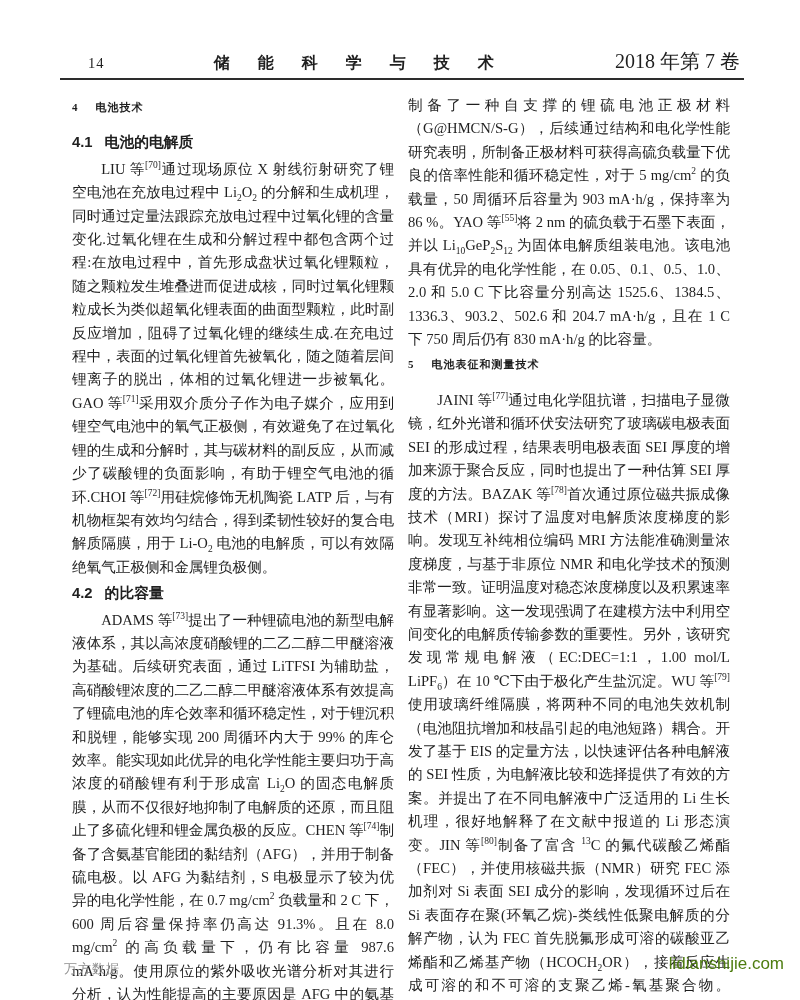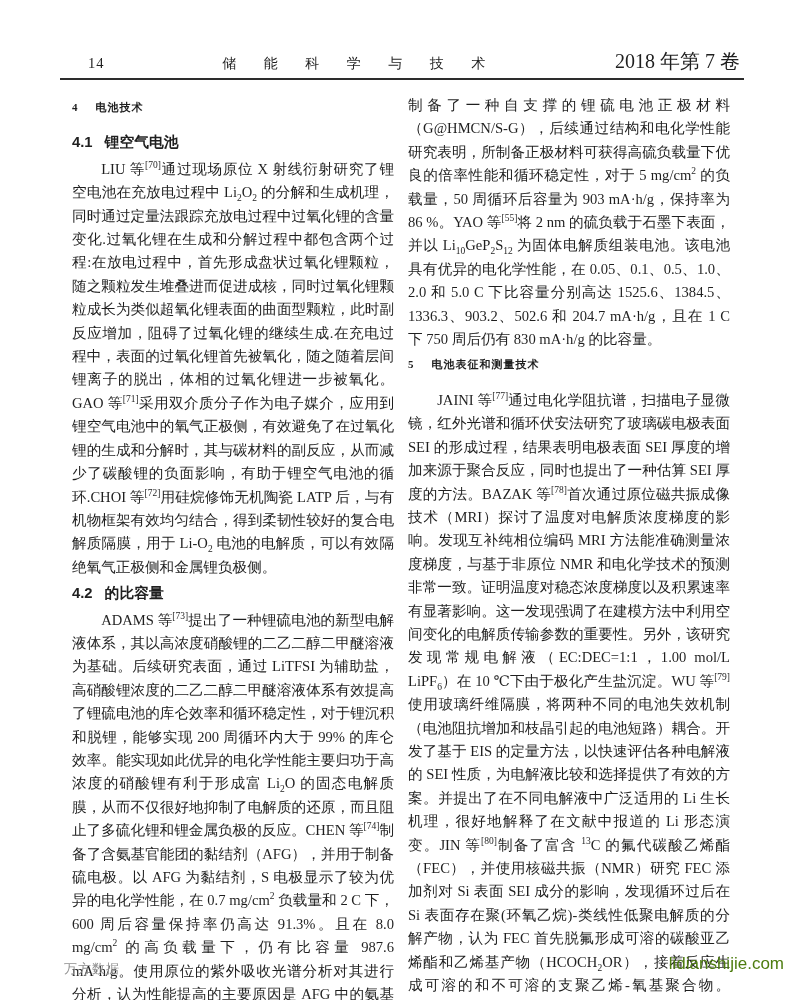--- a/index.html
+++ b/index.html
@@ -12,21 +12,21 @@
   }
   .page { position:relative; width:800px; height:1000px; overflow:hidden; background:#fff; }
 
   
   .header {
     position:absolute; top:48px; left:88px; right:60px;
     display:flex; justify-content:space-between; align-items:baseline;
     font-size:15px;
   }
   .pagenum { font-size:14.5px; letter-spacing:1px; }
-  .journal { font-weight:normal; letter-spacing:12px; font-size:14px; }
+  .journal { font-weight:bold; letter-spacing:12px; font-size:16px; }
   .issue { font-size:20px; }
   .rule {
     position:absolute; top:78px; left:60px; right:56px;
     border-top:2.6px solid #2d2d2d;
   }
 
   
   .columns {
     position:absolute; top:94px; left:72px;
     display:flex; gap:14px;
@@ -73,21 +73,21 @@
   <div class="header">
     <span class="pagenum">14</span>
     <span class="journal">储 能 科 学 与 技 术</span>
     <span class="issue">2018 年第 7 卷</span>
   </div>
   <div class="rule"></div>
 
   <div class="columns">
     <div class="col" id="col-left">
         <div class="sec-h2"><span class="sec-num">4</span><span>电池技术</span></div>
-        <div class="sec-h3"><span class="sec-num">4.1</span><span>锂空气电池</span></div>
+        <div class="sec-h3"><span class="sec-num">4.1</span><span>电池的电解质</span></div>
         <p class="indent">LIU 等<sup>[70]</sup>通过现场原位 X 射线衍射研究了锂空电池在充放电过程中 Li<sub>2</sub>O<sub>2</sub> 的分解和生成机理，同时通过定量法跟踪充放电过程中过氧化锂的含量变化.过氧化锂在生成和分解过程中都包含两个过程:在放电过程中，首先形成盘状过氧化锂颗粒，随之颗粒发生堆叠进而促进成核，同时过氧化锂颗粒成长为类似超氧化锂表面的曲面型颗粒，此时副反应增加，阻碍了过氧化锂的继续生成.在充电过程中，表面的过氧化锂首先被氧化，随之随着层间锂离子的脱出，体相的过氧化锂进一步被氧化。GAO 等<sup>[71]</sup>采用双介质分子作为电子媒介，应用到锂空气电池中的氧气正极侧，有效避免了在过氧化锂的生成和分解时，其与碳材料的副反应，从而减少了碳酸锂的负面影响，有助于锂空气电池的循环.CHOI 等<sup>[72]</sup>用硅烷修饰无机陶瓷 LATP 后，与有机物框架有效均匀结合，得到柔韧性较好的复合电解质隔膜，用于 Li-O<sub>2</sub> 电池的电解质，可以有效隔绝氧气正极侧和金属锂负极侧。</p>
         <div class="sec-h3"><span class="sec-num">4.2</span><span>的比容量</span></div>
         <p class="indent">ADAMS 等<sup>[73]</sup>提出了一种锂硫电池的新型电解液体系，其以高浓度硝酸锂的二乙二醇二甲醚溶液为基础。后续研究表面，通过 LiTFSI 为辅助盐，高硝酸锂浓度的二乙二醇二甲醚溶液体系有效提高了锂硫电池的库仑效率和循环稳定性，对于锂沉积和脱锂，能够实现 200 周循环内大于 99% 的库仑效率。能实现如此优异的电化学性能主要归功于高浓度的硝酸锂有利于形成富 Li<sub>2</sub>O 的固态电解质膜，从而不仅很好地抑制了电解质的还原，而且阻止了多硫化锂和锂金属负极的反应。CHEN 等<sup>[74]</sup>制备了含氨基官能团的黏结剂（AFG），并用于制备硫电极。以 AFG 为黏结剂，S 电极显示了较为优异的电化学性能，在 0.7 mg/cm<sup>2</sup> 负载量和 2 C 下，600 周后容量保持率仍高达 91.3%。且在 8.0 mg/cm<sup>2</sup> 的高负载量下，仍有比容量 987.6 mA·h/g。使用原位的紫外吸收光谱分析对其进行分析，认为性能提高的主要原因是 AFG 中的氨基官能团有效地抑制了多硫离子的溶解，且高弹性和高黏性缓和了硫正极循环过程中的体积变化。PEI 等以 SiO 为模板制备了石墨烯封装于中空介孔碳纳米薄片上的二维蛋黄-蛋壳纳米材料（G@HMCN），并以此材料为支撑结构</p>
       </div>
     <div class="col" id="col-right">
         <p>制备了一种自支撑的锂硫电池正极材料（G@HMCN/S-G），后续通过结构和电化学性能研究表明，所制备正极材料可获得高硫负载量下优良的倍率性能和循环稳定性，对于 5 mg/cm<sup>2</sup> 的负载量，50 周循环后容量为 903 mA·h/g，保持率为 86 %。YAO 等<sup>[55]</sup>将 2 nm 的硫负载于石墨下表面，并以 Li<sub>10</sub>GeP<sub>2</sub>S<sub>12</sub> 为固体电解质组装电池。该电池具有优异的电化学性能，在 0.05、0.1、0.5、1.0、2.0 和 5.0 C 下比容量分别高达 1525.6、1384.5、1336.3、903.2、502.6 和 204.7 mA·h/g，且在 1 C 下 750 周后仍有 830 mA·h/g 的比容量。</p>
         <div class="sec-h2"><span class="sec-num">5</span><span>电池表征和测量技术</span></div>
         <p class="indent">JAINI 等<sup>[77]</sup>通过电化学阻抗谱，扫描电子显微镜，红外光谱和循环伏安法研究了玻璃碳电极表面 SEI 的形成过程，结果表明电极表面 SEI 厚度的增加来源于聚合反应，同时也提出了一种估算 SEI 厚度的方法。BAZAK 等<sup>[78]</sup>首次通过原位磁共振成像技术（MRI）探讨了温度对电解质浓度梯度的影响。发现互补纯相位编码 MRI 方法能准确测量浓度梯度，与基于非原位 NMR 和电化学技术的预测非常一致。证明温度对稳态浓度梯度以及积累速率有显著影响。这一发现强调了在建模方法中利用空间变化的电解质传输参数的重要性。另外，该研究发现常规电解液（EC:DEC=1:1，1.00 mol/L LiPF<sub>6</sub>）在 10 ℃下由于极化产生盐沉淀。WU 等<sup>[79]</sup>使用玻璃纤维隔膜，将两种不同的电池失效机制（电池阻抗增加和枝晶引起的电池短路）耦合。开发了基于 EIS 的定量方法，以快速评估各种电解液的 SEI 性质，为电解液比较和选择提供了有效的方案。并提出了在不同电解液中广泛适用的 Li 生长机理，很好地解释了在文献中报道的 Li 形态演变。JIN 等<sup>[80]</sup>制备了富含 <sup>13</sup>C 的氟代碳酸乙烯酯（FEC），并使用核磁共振（NMR）研究 FEC 添加剂对 Si 表面 SEI 成分的影响，发现循环过后在 Si 表面存在聚(环氧乙烷)-类线性低聚电解质的分解产物，认为 FEC 首先脱氟形成可溶的碳酸亚乙烯酯和乙烯基产物（HCOCH<sub>2</sub>OR），接着反应生成可溶的和不可溶的支聚乙烯-氧基聚合物。BORODIN 等<sup>[81]</sup>采用分子动力学模拟，低角度中子散射以及一些光谱技术，研究了含双（三氟甲基磺酰胺）亚胺的水系电解液中离子溶解和传输行为。作者发现在高盐浓度的情况下，阳离子浓度会呈现不均一性，从而导致多相的液体</p>
       </div>
   </div>

